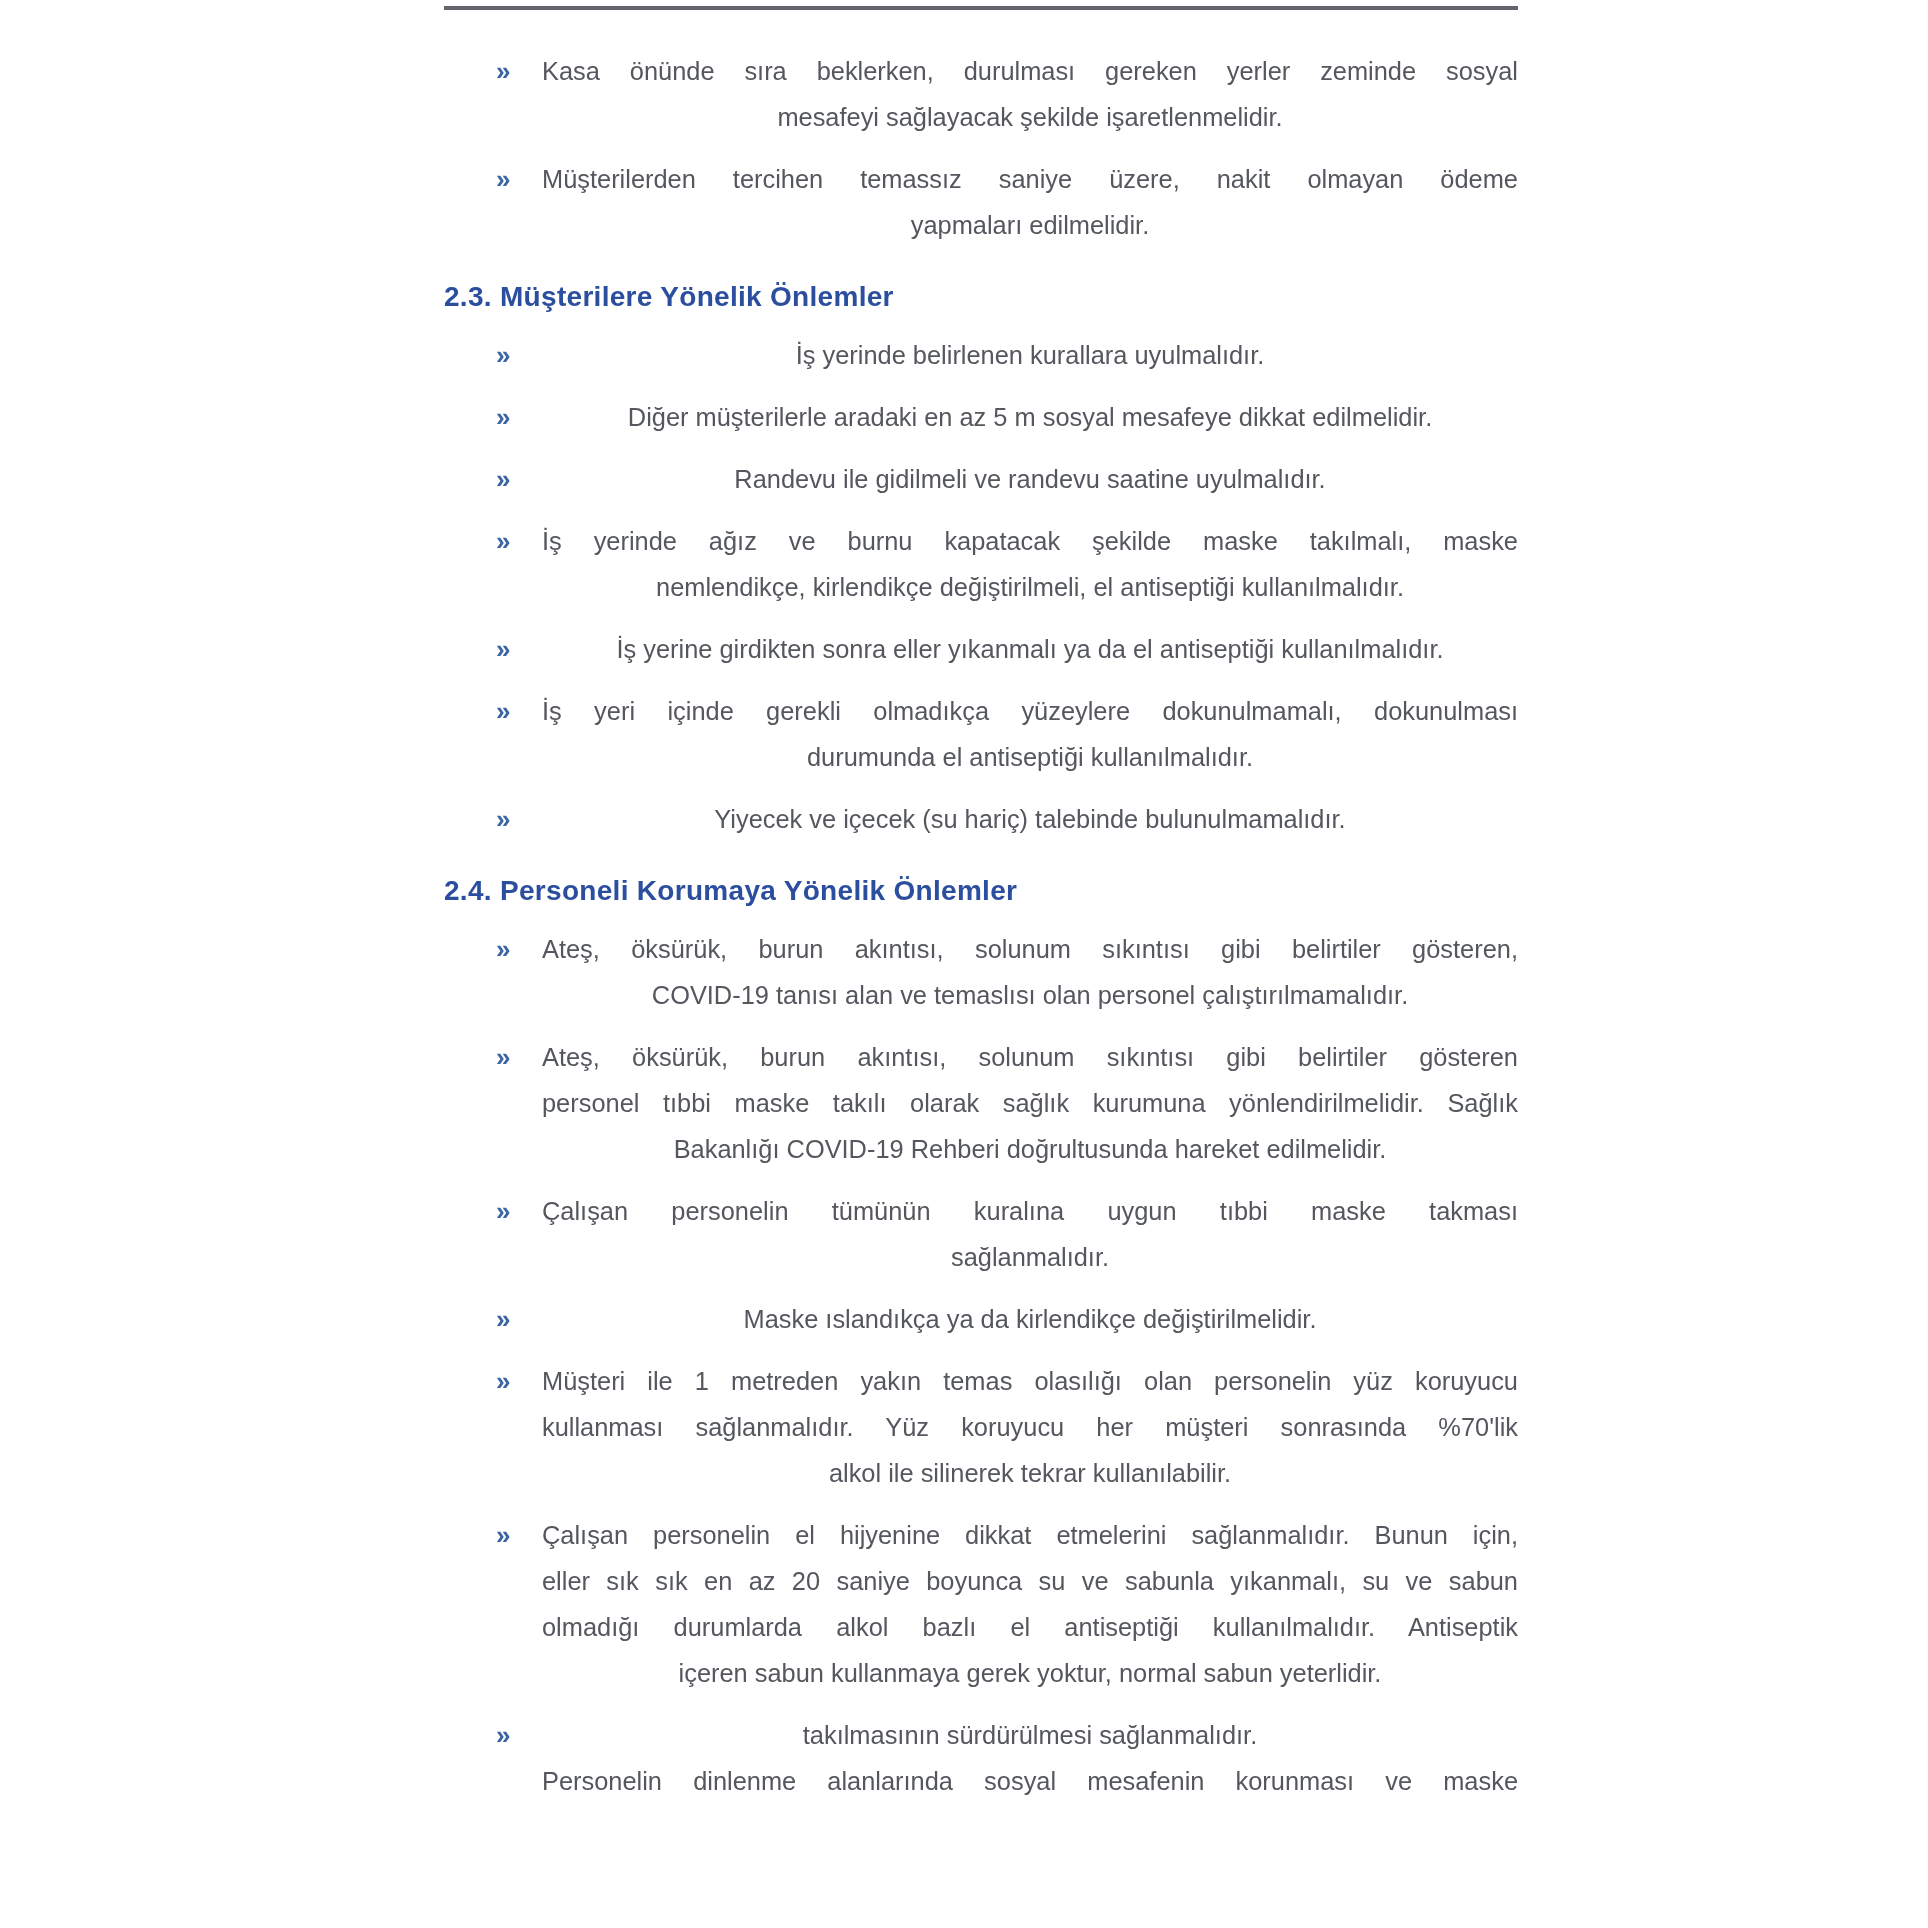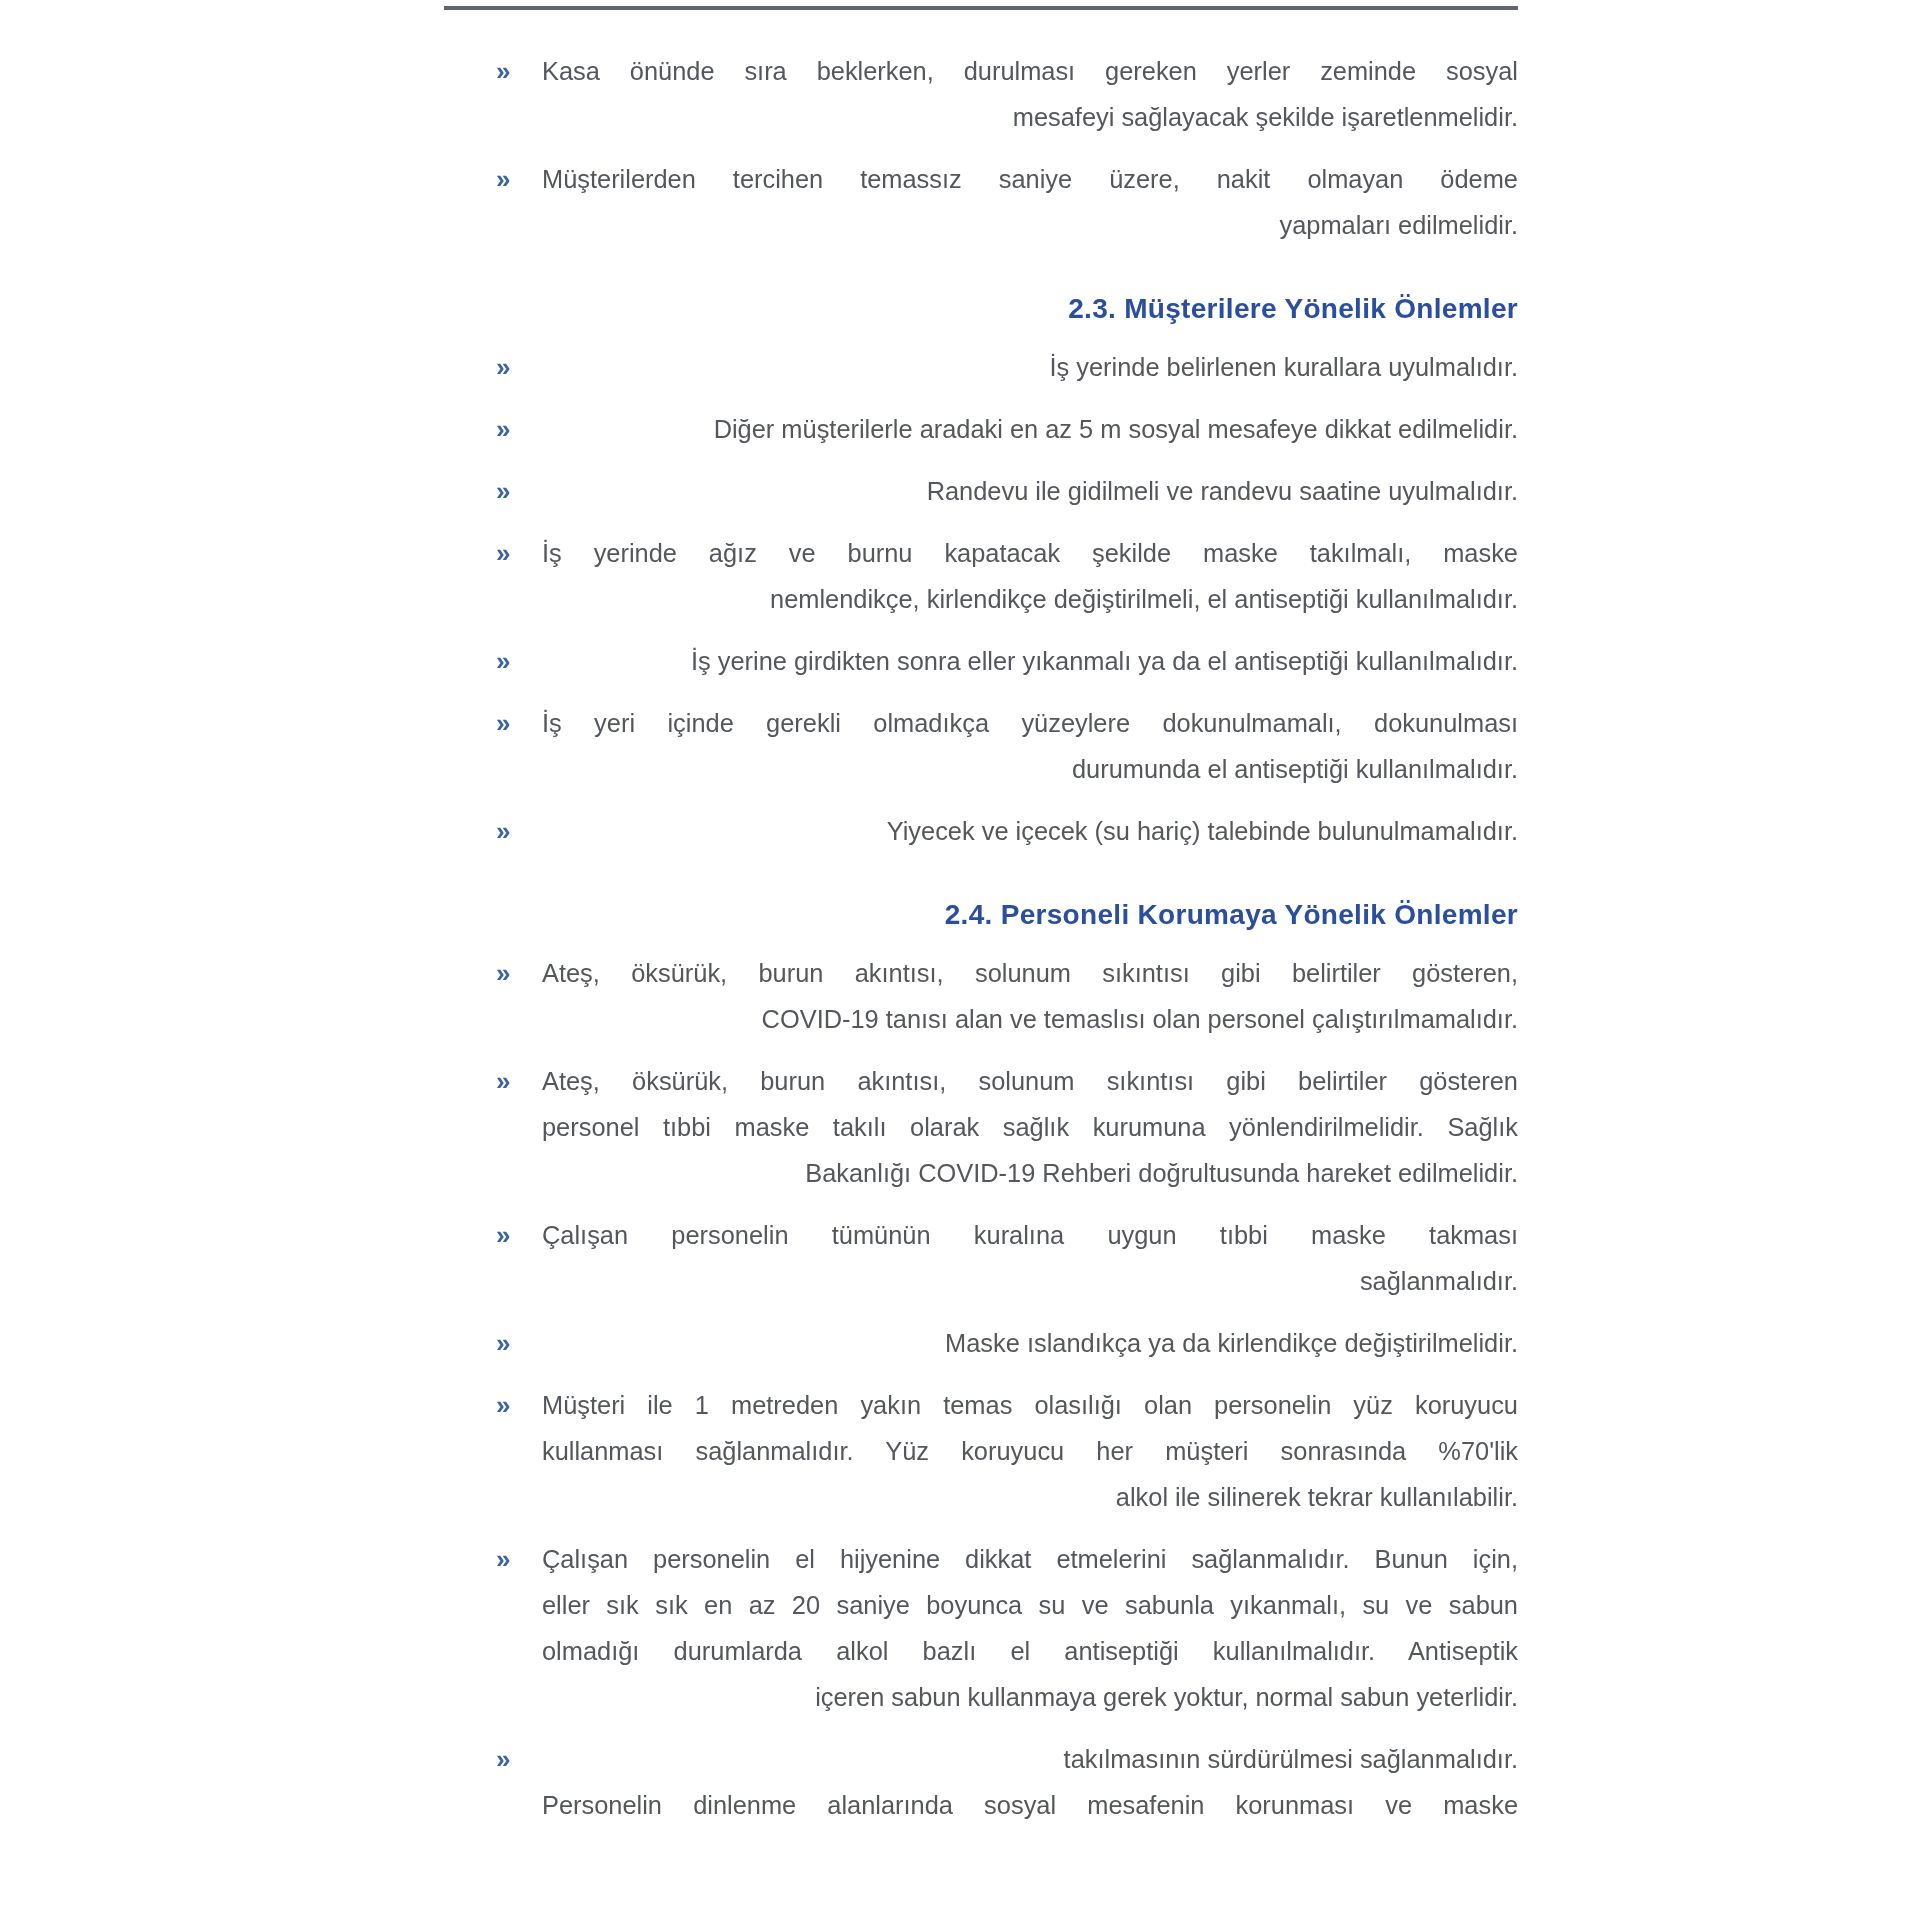--- a/index.html
+++ b/index.html
@@ -29,41 +29,40 @@
   .content {
     display: flow-root;
     margin-top: 38px;
   }
   .heading {
     font-size: 28px;
     font-weight: bold;
     line-height: 38px;
     letter-spacing: 0.3px;
     color: var(--heading-color, #2b4f9e);
-    margin: 42px 0 15px 0;
-    text-align: right;
+    margin: 30px 0 15px 0;
   }
   .bullet {
     position: relative;
     padding-left: 98px;
     margin: 16px 0;
     font-size: 25.4px;
     line-height: 46px;
     color: var(--body-color, #54575d);
   }
   .bullet:first-child { margin-top: 0; }
   .marker {
     position: absolute;
     left: 52px;
     top: 0;
     font-size: 26px;
     font-weight: bold;
     color: var(--bullet-color, #3a64a2);
   }
-  .line { text-align: right; }
+  .line { text-align: center; }
   .line.just {
     text-align: justify;
     text-align-last: justify;
   }
 </style>
 </head>
 <body>
 
 <div class="page" style="--page-bg: #ffffff; --rule-color: #63676d; --heading-color: #2b4f9e; --body-color: #54575d; --bullet-color: #3a64a2;">
   <div class="column">

